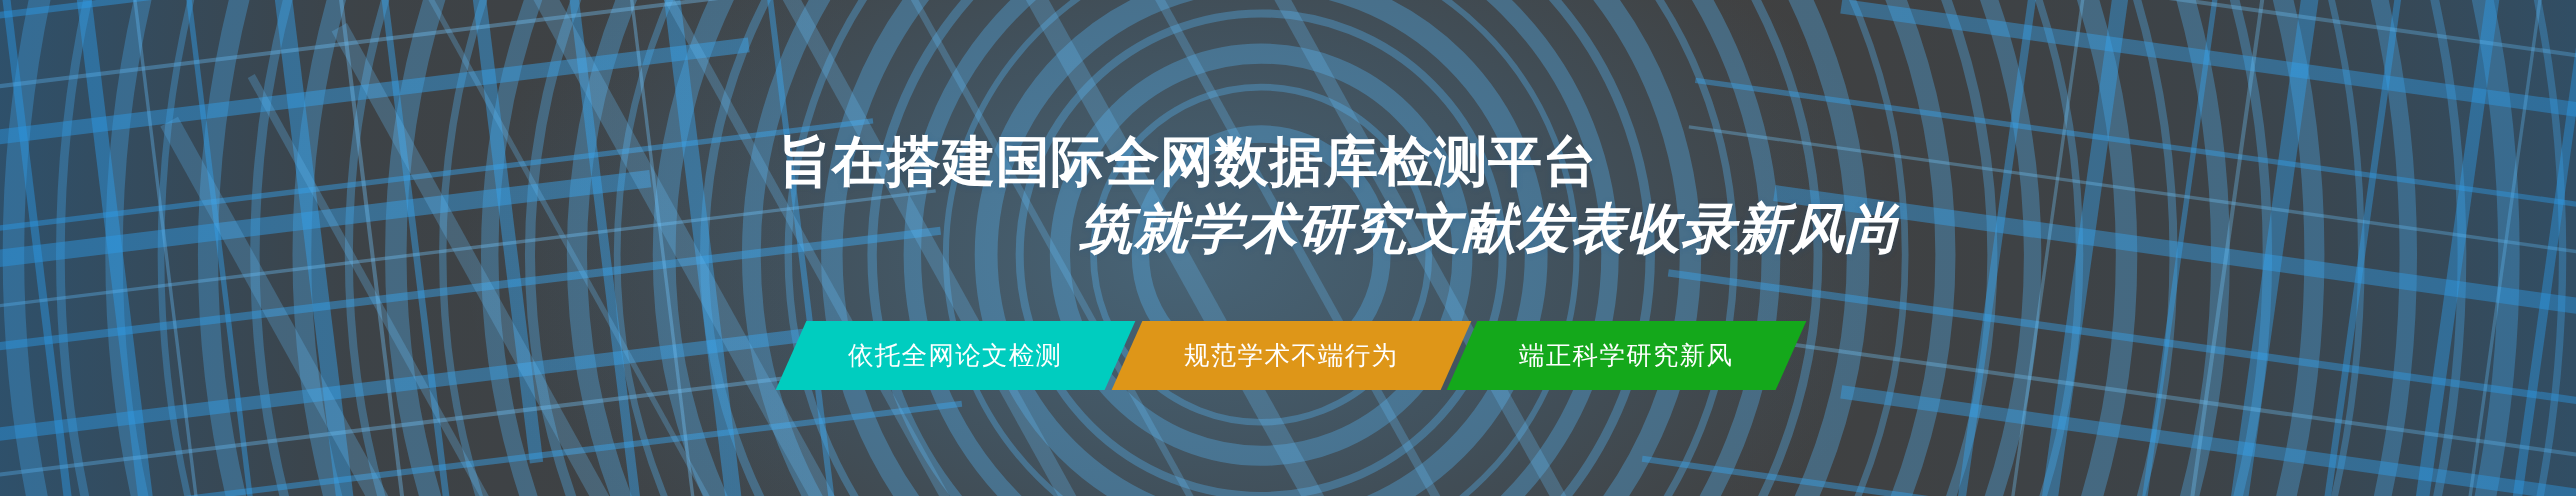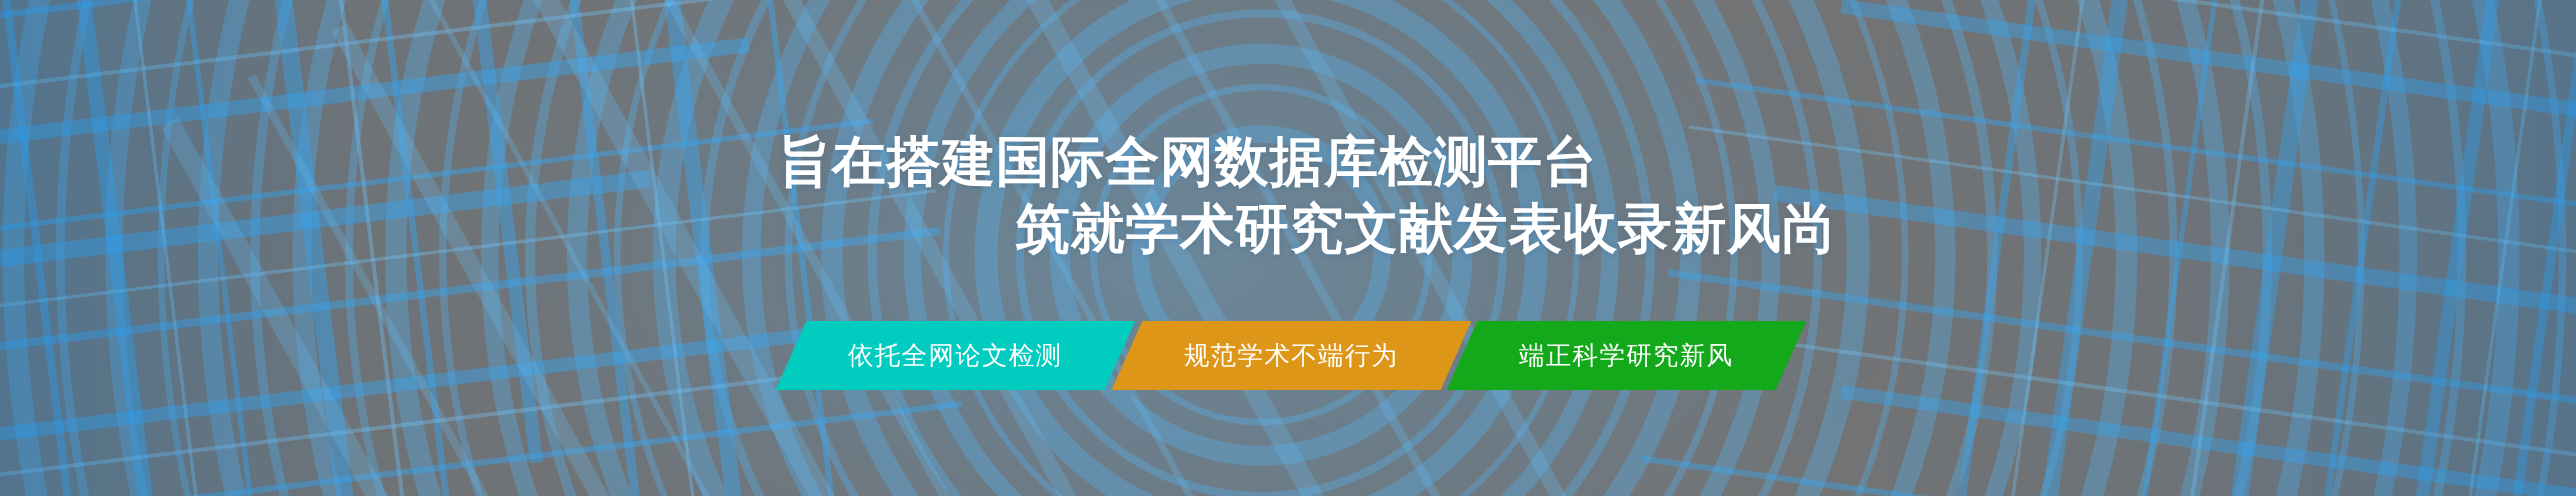--- a/index.html
+++ b/index.html
@@ -9,21 +9,21 @@
   }
   body {
     font-family: "Liberation Sans", "DejaVu Sans", sans-serif;
   }
 
   .banner {
     position: relative;
     width: 2576px;
     height: 496px;
     overflow: hidden;
-    background: #737373;
+    background: #404040;
   }
 
   
   .bg-layer {
     position: absolute;
     inset: 0;
     overflow: hidden;
     pointer-events: none;
   }
   .bg-layer svg {
@@ -69,21 +69,21 @@
     position: absolute;
     color: #ffffff;
     font-weight: 700;
     font-size: 54px;
     line-height: 1;
     letter-spacing: 0.7px;
     white-space: nowrap;
     text-shadow: 0 1.3px 6.7px rgba(4,80,150,0.20);
   }
   .headline-1 { left: 777px; top: 134px; }
-  .headline-2 { left: 1016px; top: 201px; }
+  .headline-2 { left: 1079px; top: 201px; font-style: italic; }
 
   
   .tabstrip {
     position: absolute;
     left: 771px;
     top: 321px;
     width: 1036px;
     height: 69px;
   }
   .tab {

